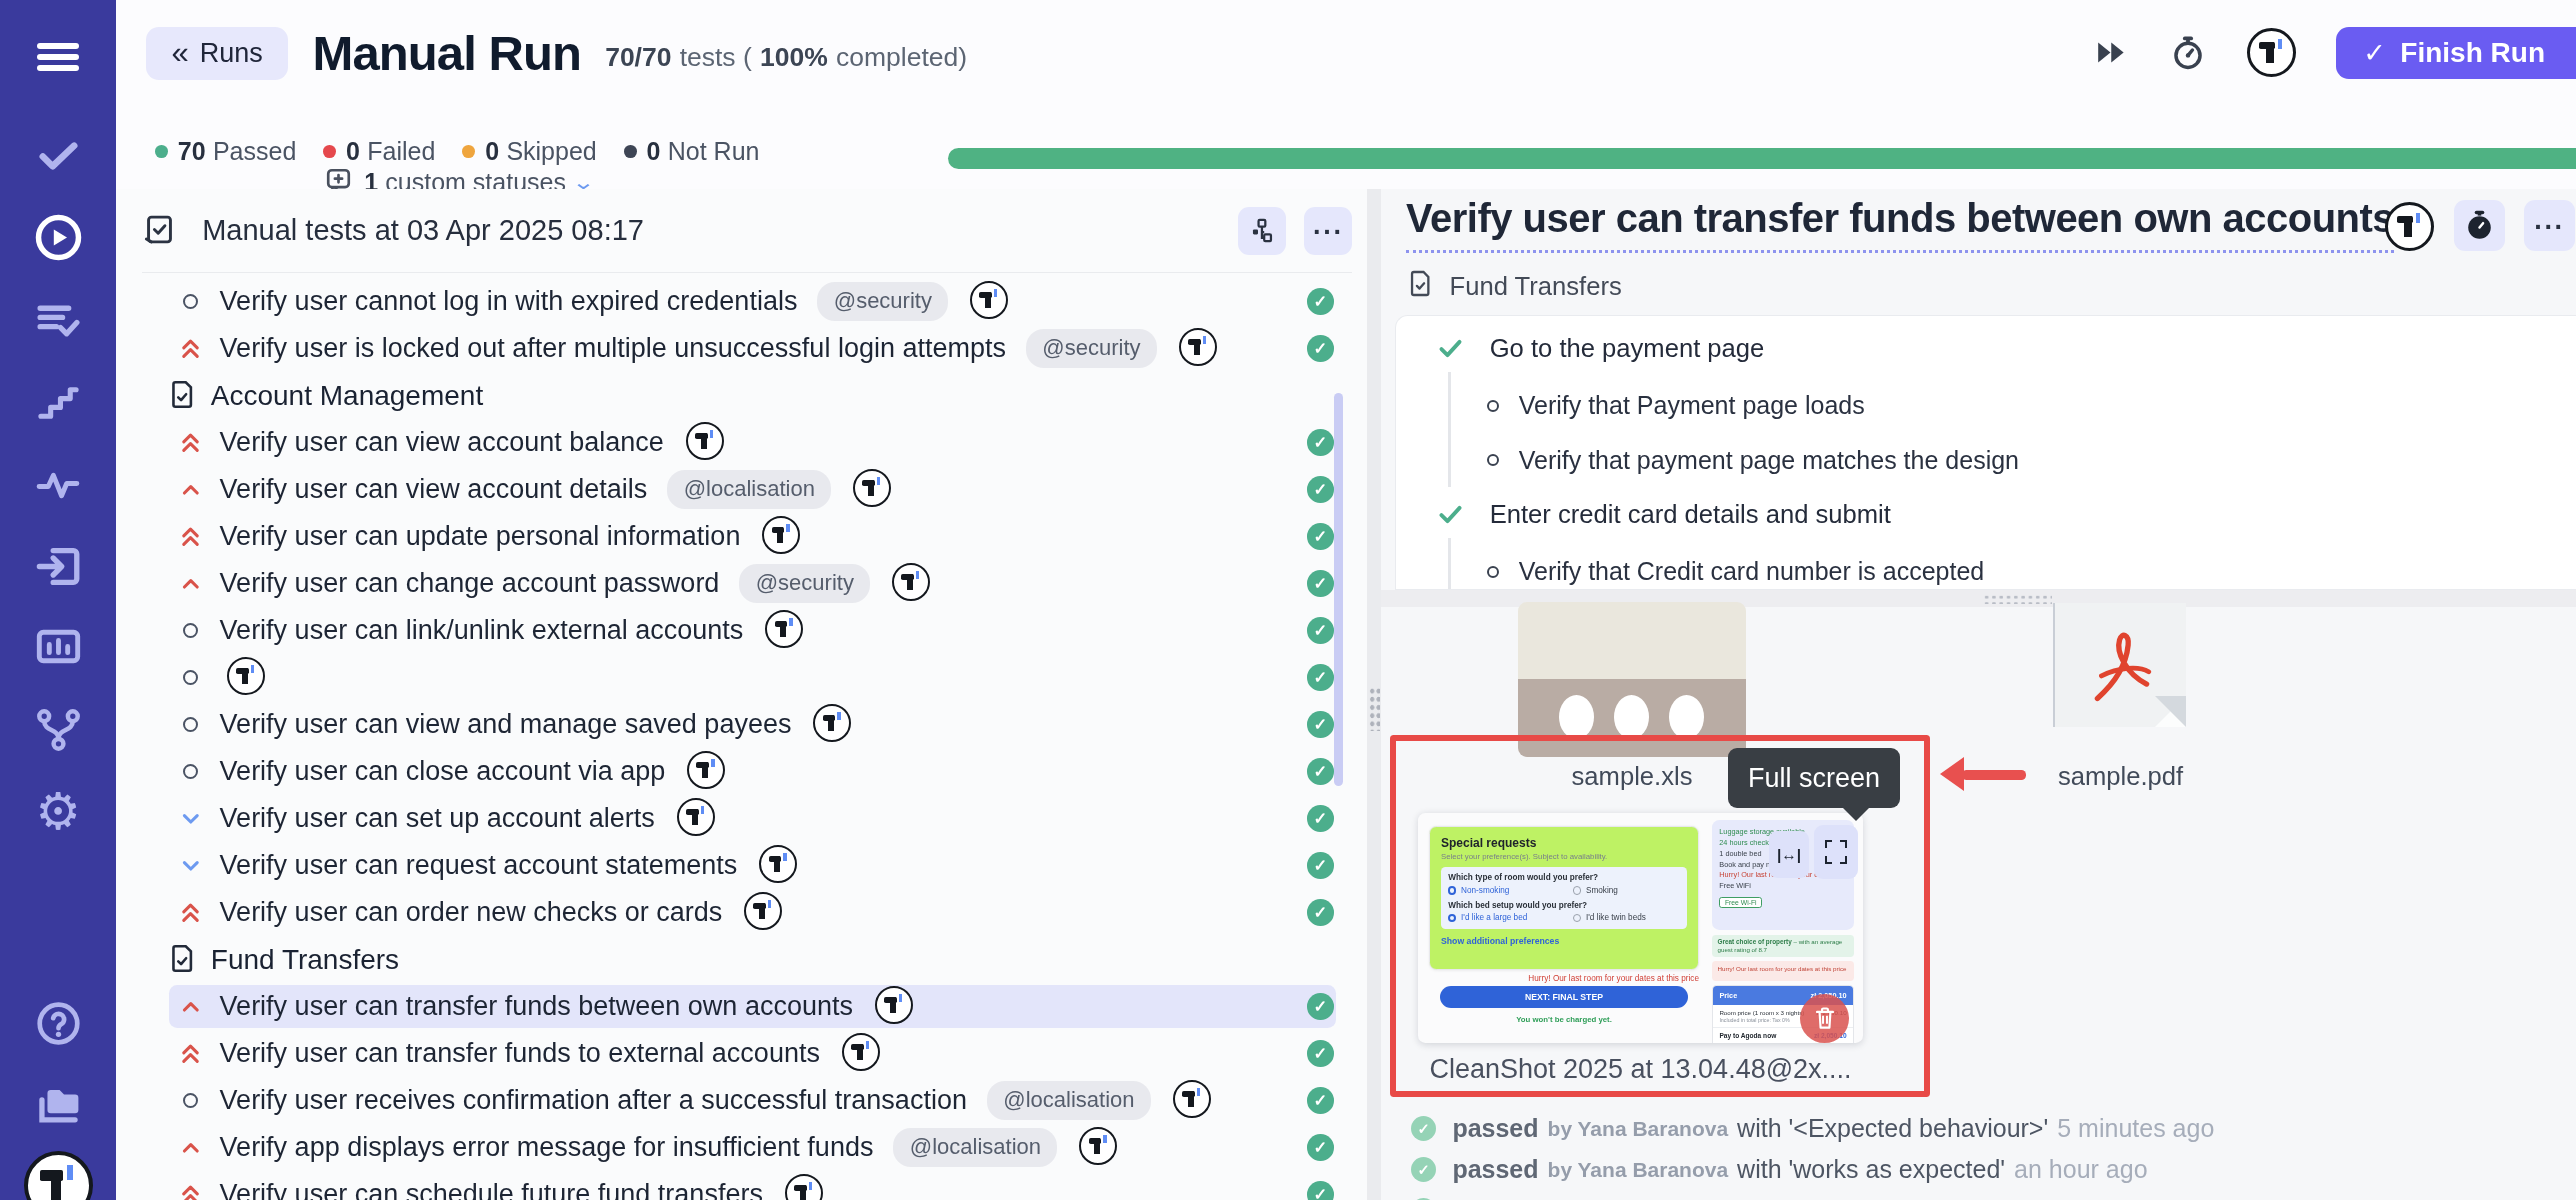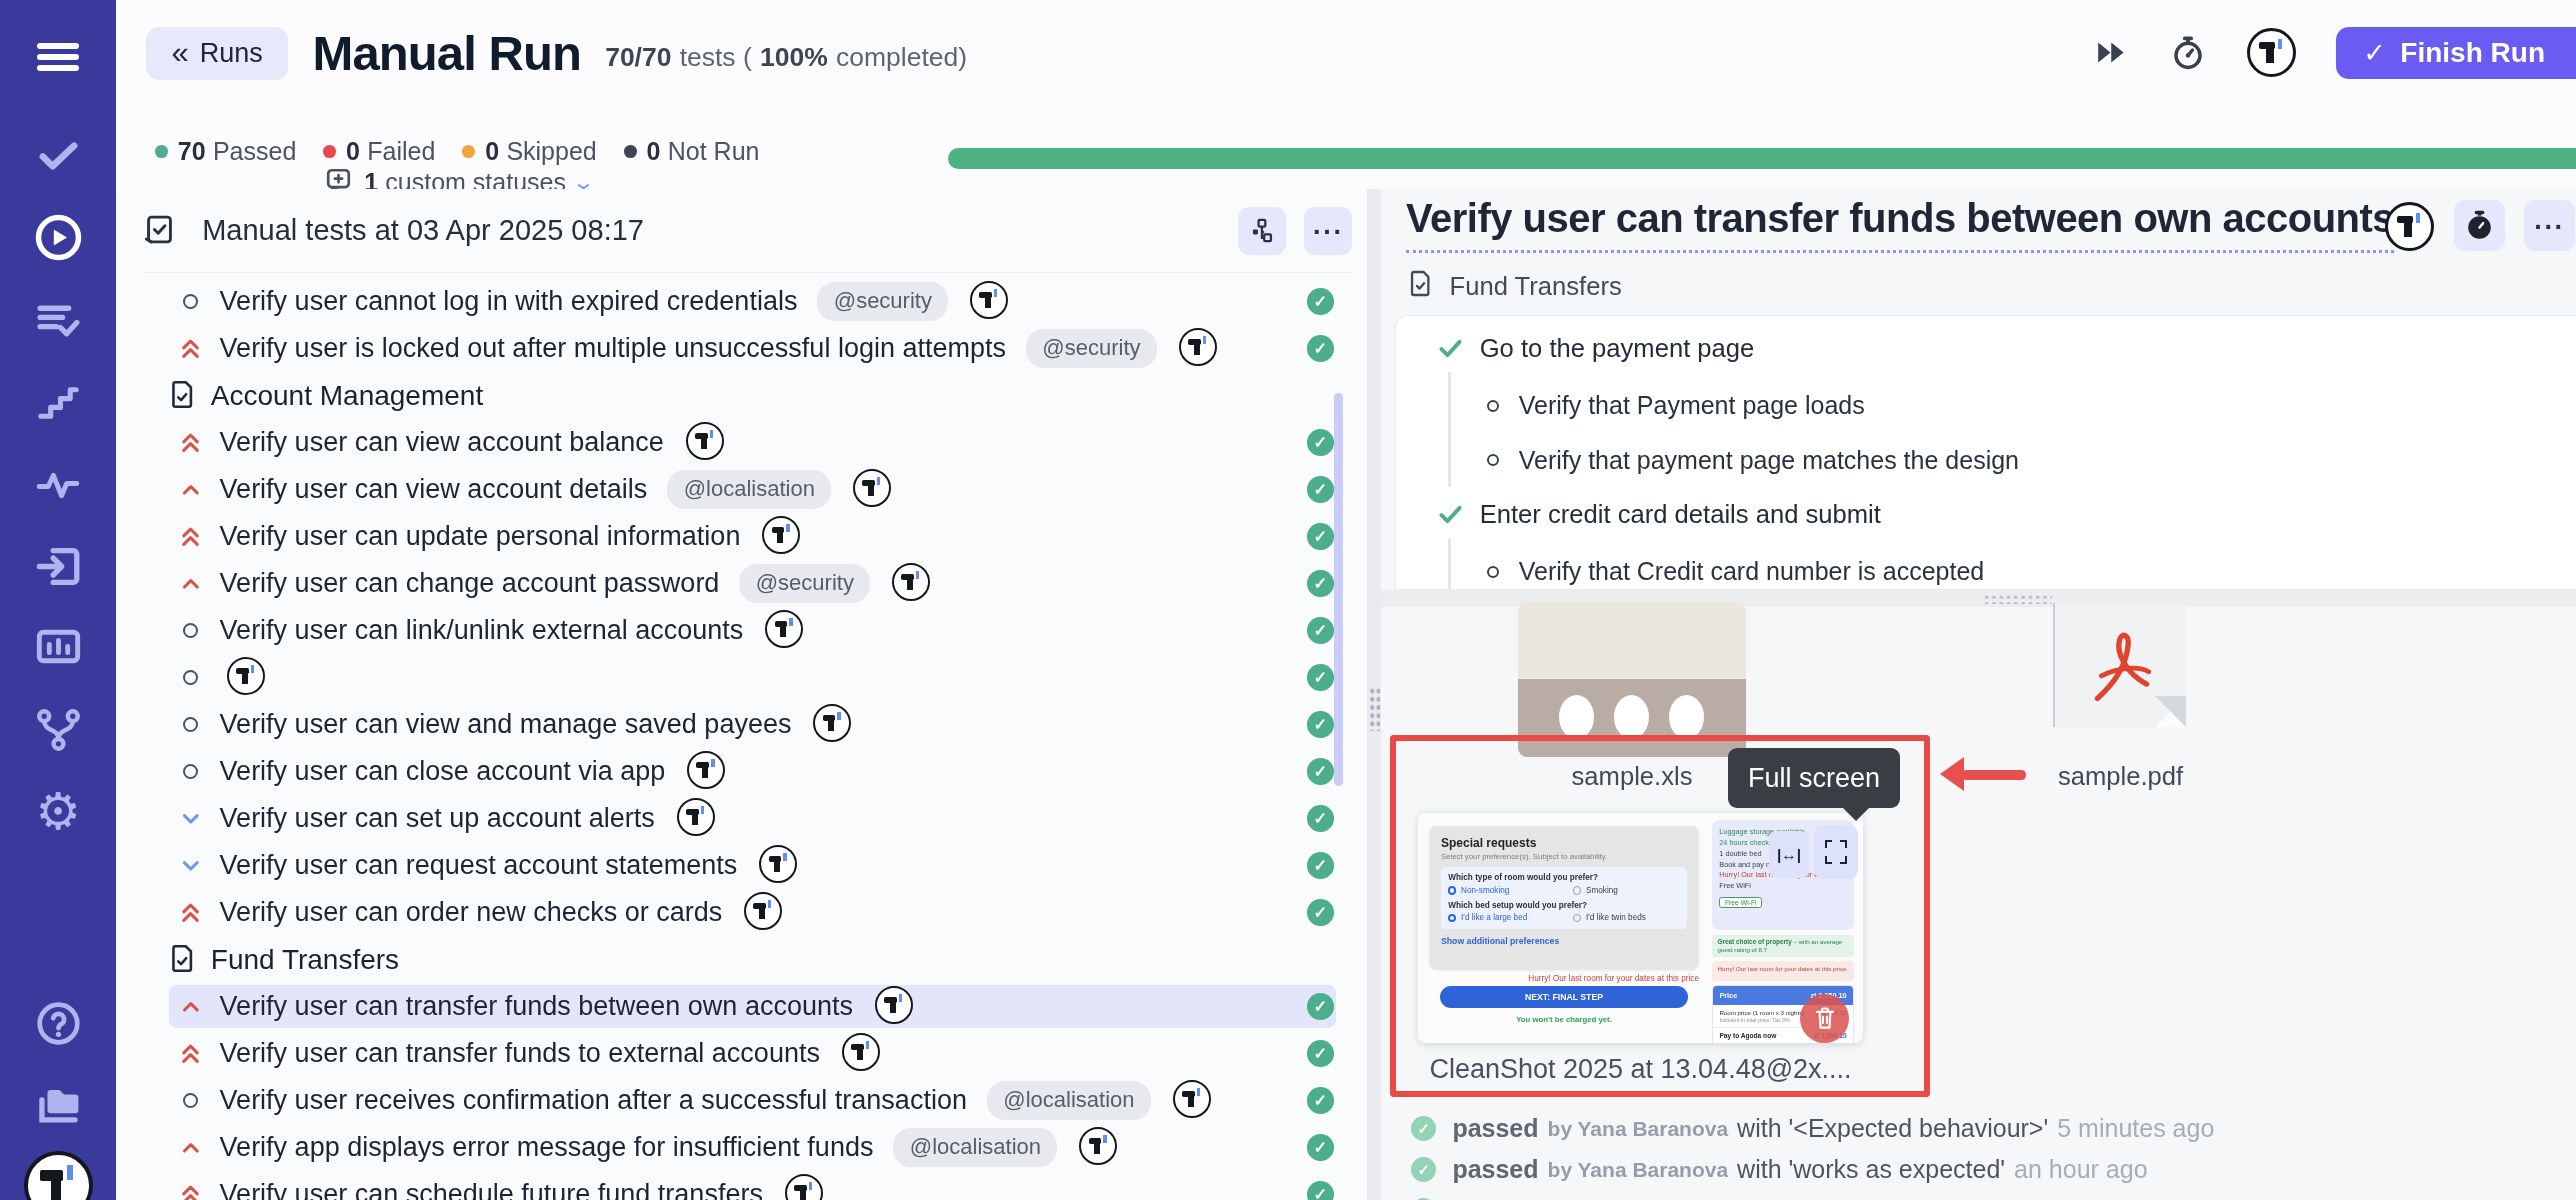--- a/index.html
+++ b/index.html
@@ -72,21 +72,21 @@
   
   .right-panel { position:absolute; left:1381px; top:189px; width:1195px; height:1011px; background:#f6f7f9; overflow:hidden; }
   .d-title { position:absolute; left:25px; top:7.3px; font-size:40px; font-weight:bold; color:#1f2737; letter-spacing:-0.5px; border-bottom:3.7px dotted #8d93ee; padding-bottom:9px; cursor:text; }
   .d-logo { position:absolute; left:1004px; top:12.8px; }
   .d-btn1 { position:absolute; left:1073px; top:11px; }
   .d-btn2 { position:absolute; left:1143px; top:11px; }
   .sq-btn.lg { width:51px; height:51px; }
   .d-suite { position:absolute; left:25px; top:80px; display:flex; align-items:center; gap:14.6px; font-size:25.6px; color:#434a57; }
   .steps-card { position:absolute; left:13.7px; top:126px; width:1181px; height:275px; background:#fff; border:1.8px solid #e9ebef; border-right:none; border-radius:12.8px 0 0 0; overflow:hidden; }
   .steps-inner { position:absolute; left:40px; top:18px; right:18px; }
-  .step-head { display:flex; align-items:flex-start; gap:15px; font-size:25.6px; color:#242b3a; }
+  .step-head { display:flex; align-items:flex-start; gap:25px; font-size:25.6px; color:#242b3a; }
   .step-block { position:relative; }
   .step-vline { position:absolute; left:12.8px; width:2.7px; background:#e4e6ea; }
   .substep { display:flex; align-items:center; gap:20px; font-size:25px; color:#2a3140; margin-left:51px; }
   .subcirc { width:12px; height:12px; border:2.7px solid #3a4250; border-radius:50%; flex:none; }
 
   .hdivider { position:absolute; left:0; top:401px; width:1195px; height:17.3px; background:#ededf0; cursor:row-resize; }
   .hdots { position:absolute; left:602px; top:3.7px; width:69px; height:10px;
            background-image:radial-gradient(#b9bdc6 1.6px, transparent 2px); background-size:7.3px 6.4px; }
 
   
@@ -101,21 +101,21 @@
 
   .ann-box { position:absolute; left:9px; top:546px; width:540px; height:362px; border:6.4px solid #e84a47; border-radius:3.7px; z-index:5; pointer-events:none; }
   .tooltip { position:absolute; left:347px; top:559px; width:172px; height:60px; background:#393e44; border-radius:9px; color:#fff; font-size:27px; display:flex; align-items:center; justify-content:center; z-index:6; }
   .tooltip:after { content:""; position:absolute; left:115px; bottom:-12.8px; border:13.7px solid transparent; border-top-color:#393e44; border-bottom:none; }
   .ann-arrow { position:absolute; left:559px; top:568px; width:88px; height:35px; z-index:6; }
   .ann-arrow .shaft { position:absolute; left:22px; top:12.8px; width:64px; height:10px; background:#e8504f; border-radius:4.6px; }
   .ann-arrow .head { position:absolute; left:0; top:0; width:0; height:0; border:17.3px solid transparent; border-right:24px solid #e8504f; border-left:none; }
 
   
   .shot { position:absolute; left:37px; top:624px; width:445px; height:230px; background:#fbfbfc; border-radius:7.3px; box-shadow:0 1.8px 7.3px rgba(20,30,50,.15); overflow:hidden; z-index:2; cursor:pointer; }
-  .sh-card { position:absolute; left:11px; top:12.8px; width:270px; height:144px; background:#e5e5e5; border:0.9px solid #e8e8ec; border-radius:7.3px; box-shadow:0 0.9px 2.7px rgba(0,0,0,.06); padding:9px 11px; }
+  .sh-card { position:absolute; left:11px; top:12.8px; width:270px; height:144px; background:#bef264; border:0.9px solid #e8e8ec; border-radius:7.3px; box-shadow:0 0.9px 2.7px rgba(0,0,0,.06); padding:9px 11px; }
   .sh-t { font-size:12px; font-weight:bold; color:#20242c; }
   .sh-s { font-size:7.8px; color:#787f8a; margin-top:1.8px; }
   .sh-panel { margin-top:6.4px; background:#edf2fc; border-radius:4.6px; padding:6.4px 7.3px; }
   .sh-q { font-size:8.2px; font-weight:bold; color:#2a3038; }
   .sh-opts { display:flex; margin:3.7px 0 5.5px; }
   .sh-opt { display:flex; align-items:center; gap:4.6px; font-size:8.2px; }
   .sh-opt.c1 { width:54%; color:#2f63d8; }
   .sh-opt.c2 { color:#3a414b; }
   .sh-radio { width:8.2px; height:8.2px; border-radius:50%; border:2.3px solid #2f63d8; flex:none; }
   .sh-radio.off { border:1.4px solid #9aa1ac; }

